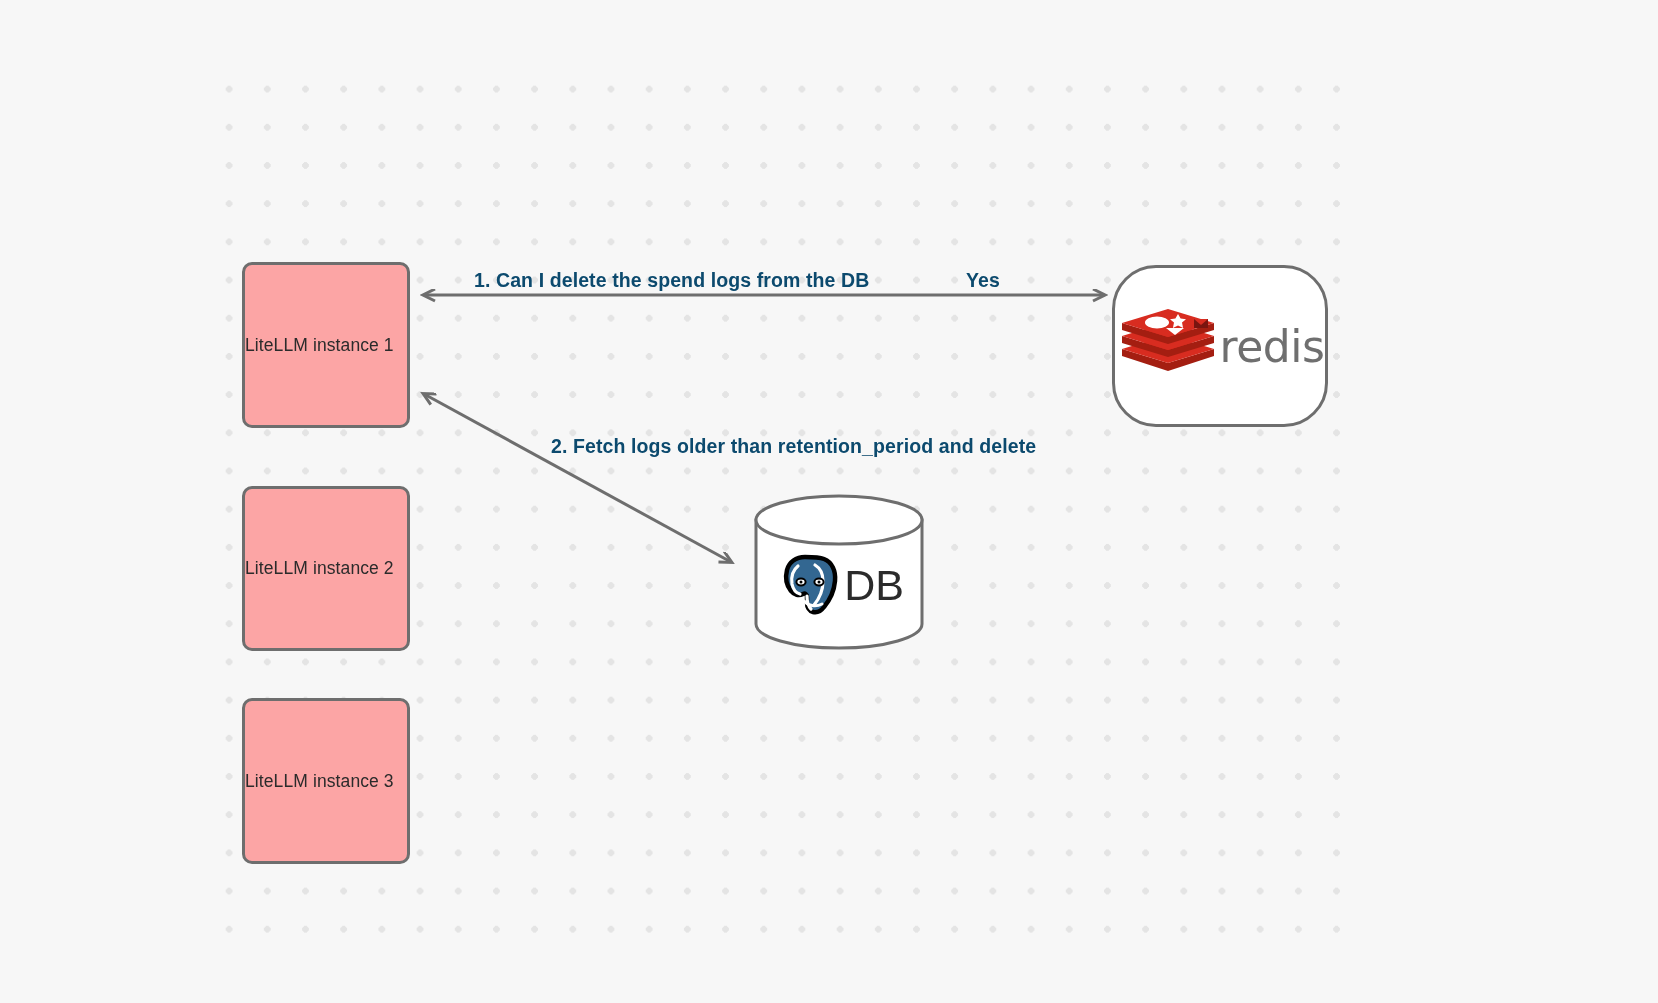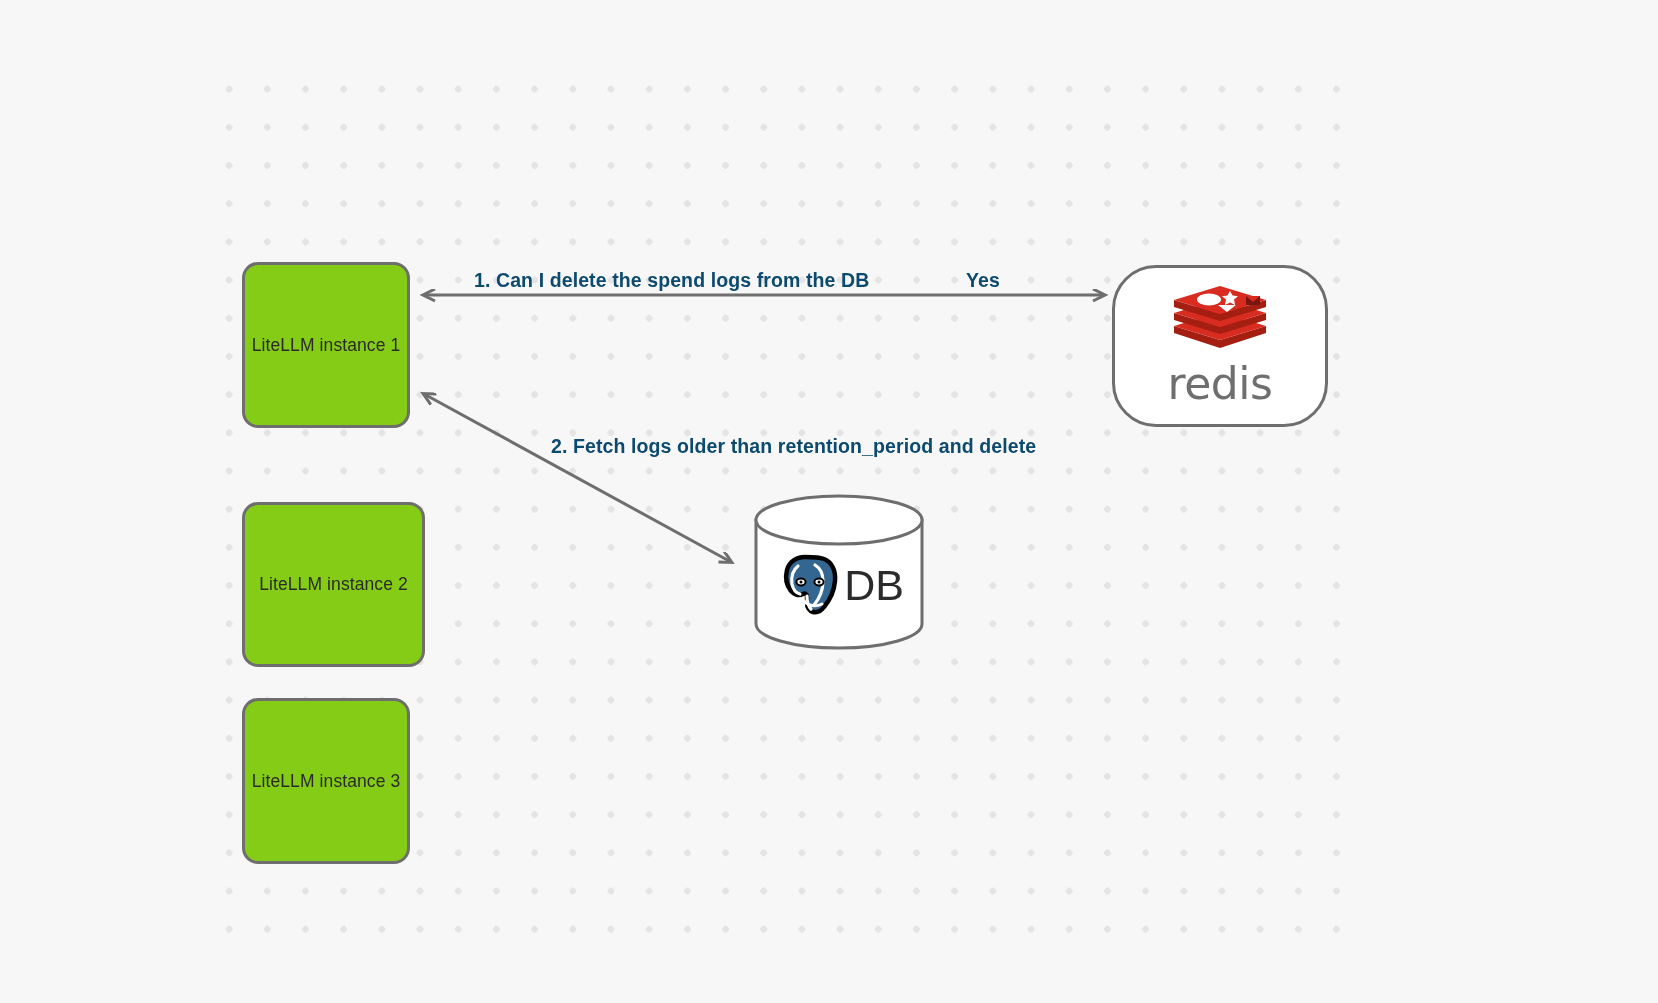--- a/index.html
+++ b/index.html
@@ -24,52 +24,51 @@
     height: 874px;
     background-image: radial-gradient(circle, #e4e4e4 3.2px, rgba(0,0,0,0) 3.4px);
     background-size: 38.2px 38.2px;
     background-position: 4px 4px;
     pointer-events: none;
   }
 
   
   .node-box {
     position: absolute;
-    background: #84cc16;
+    background: #fca5a5;
     border: 3px solid #6e6e6e;
-    border-radius: 16px;
+    border-radius: 10px;
     display: flex;
     align-items: center;
-    justify-content: center;
+    justify-content: flex-start;
     box-sizing: border-box;
   }
   .node-box .node-label {
     font-size: 17.5px;
     color: #2b2b2b;
     font-family: "Liberation Sans", sans-serif;
     letter-spacing: 0.1px;
     white-space: nowrap;
   }
   #box-instance-1 { left: 242px; top: 262px; width: 168px; height: 166px; }
-  #box-instance-2 { left: 242px; top: 502px; width: 183px; height: 165px; }
+  #box-instance-2 { left: 242px; top: 486px; width: 168px; height: 165px; }
   #box-instance-3 { left: 242px; top: 698px; width: 168px; height: 166px; }
 
   
   #redis-node {
     position: absolute;
     left: 1112px;
     top: 265px;
     width: 216px;
     height: 162px;
     background: #ffffff;
     border: 3px solid #6e6e6e;
     border-radius: 44px;
     box-sizing: border-box;
     display: flex;
-    flex-direction: column;
     align-items: center;
     justify-content: center;
   }
   #redis-logo-stack { width: 104px; height: 74px; display: block; }
   #redis-wordmark {
     font-size: 44px;
     font-weight: 400;
     color: #6f6f6f;
     font-family: "DejaVu Sans", sans-serif;
     letter-spacing: -0.5px;

